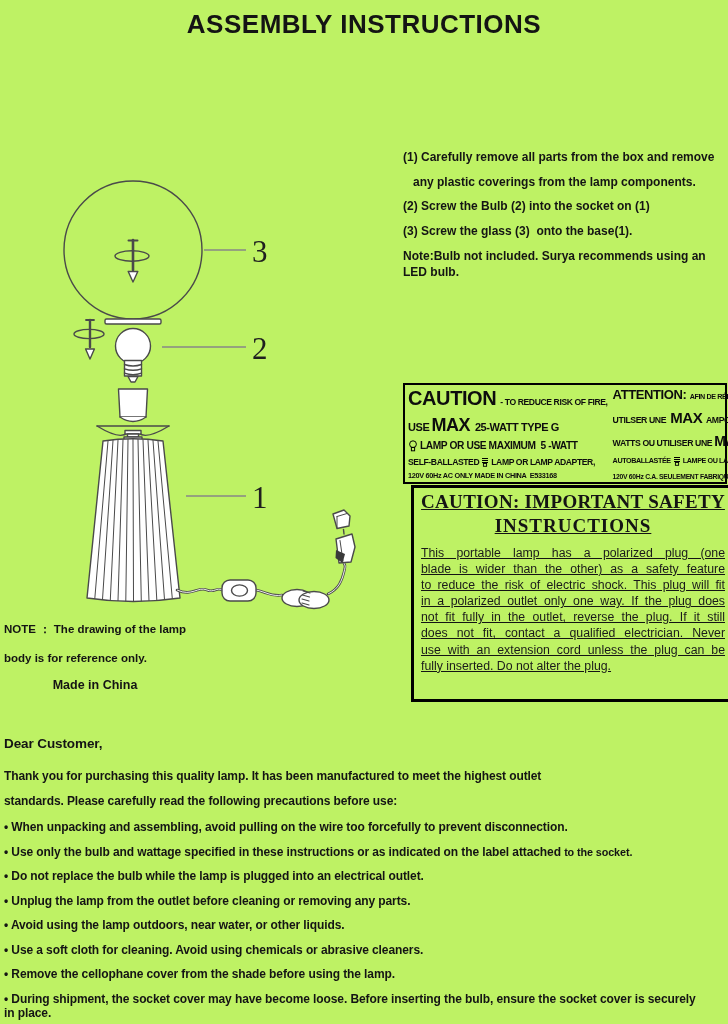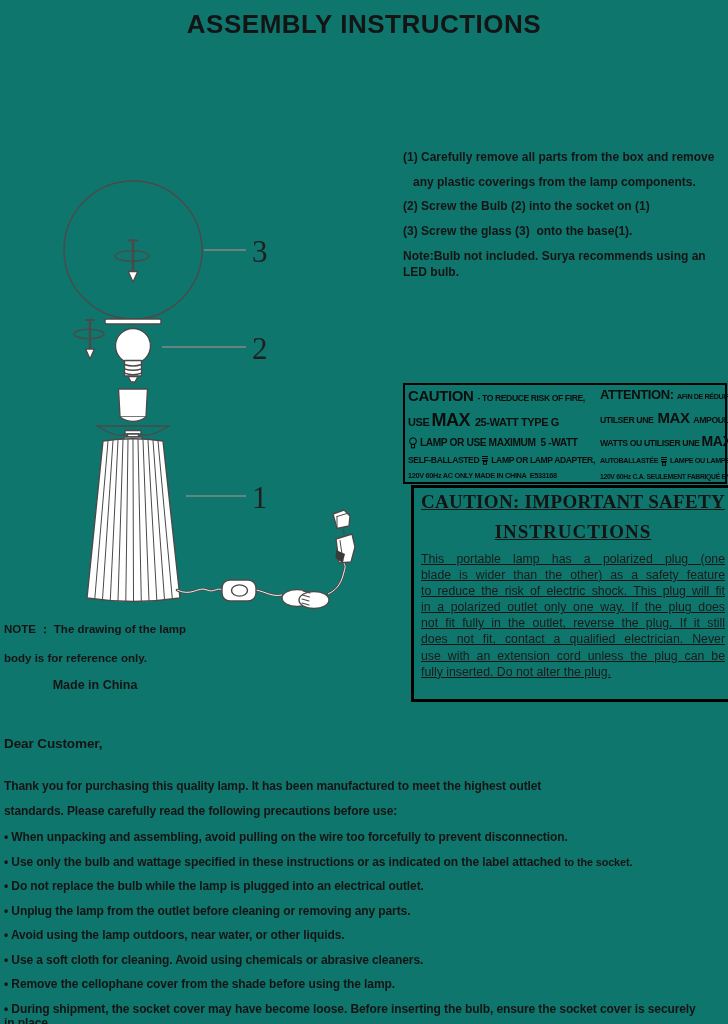--- a/index.html
+++ b/index.html
@@ -1,17 +1,17 @@
 <!DOCTYPE html>
 <html><head>
 <meta charset="utf-8">
 <style>
   html,body{margin:0;padding:0;background:#e8e8e8;}
   .page{
-    position:relative;width:728px;height:1024px;background:#0f766e;
+    position:relative;width:728px;height:1024px;background:#bef264;
     font-family:"Liberation Sans",sans-serif;color:#141414;overflow:hidden;
     margin:0 auto;
   }
   
   .title{position:absolute;top:9px;left:0;width:100%;text-align:center;
     font-size:26px;font-weight:700;letter-spacing:.5px;}
   .models{position:absolute;top:52px;left:0;width:100%;text-align:center;
     font-size:18px;font-weight:700;letter-spacing:.2px;}
   
   .diagram{position:absolute;left:0;top:150px;width:400px;height:480px;}
@@ -24,43 +24,43 @@
     font-size:12px;font-weight:700;line-height:13px;}
   .steps .ln{margin-bottom:11.5px;white-space:pre-wrap;}
   .steps .indent{padding-left:10px;}
   .steps .wrap{line-height:15.5px;}
   
   .rating{position:absolute;left:403px;top:383px;width:314px;height:93px;
     border:2px solid #000;display:flex;gap:5px;padding:2px 3px;}
   .rcol{flex:1;display:flex;flex-direction:column;justify-content:space-between;
     font-weight:700;color:#0d0d0d;}
   .rrow{display:flex;align-items:baseline;gap:2px;white-space:pre;letter-spacing:-0.4px;}
-  .en-big{font-size:15px;} .en-xs{font-size:8.6px;} .en-med{font-size:11px;}
+  .en-big{font-size:20px;} .en-xs{font-size:8.6px;} .en-med{font-size:11px;}
   .en-max{font-size:18px;}  .en-l3{font-size:10.2px;} .en-tiny{font-size:7.3px;letter-spacing:-0.3px;}
   .fr-big{font-size:13px;}  .fr-xs{font-size:7.2px;}  .fr-sm{font-size:8.7px;}
   .fr-max{font-size:15px;}  .fr-maximum{font-size:14px;} .fr-tiny{font-size:6.8px;letter-spacing:-0.3px;}
   .bulbicon{flex:0 0 auto;align-self:center;}
   
   .safety{position:absolute;left:411px;top:485px;width:304px;height:192px;
     border:3px solid #000;padding:3px 7px 16px 7px;text-decoration:underline;}
   .sf-title{font-family:"Liberation Serif",serif;font-weight:700;text-align:center;
     font-size:19px;letter-spacing:.3px;}
-  .sf-title2{margin-top:8px;letter-spacing:1px;}
+  .sf-title2{margin-top:2px;letter-spacing:1px;}
   .sf-body{margin-top:8px;font-size:12.3px;line-height:16.1px;color:#1a1a1a;}
   .jl{text-align:justify;text-align-last:justify;}
   .jl-last{text-align:left;}
   
   .noteblk{position:absolute;left:4px;top:622px;font-weight:700;font-size:11.5px;}
   .noteblk .n1{margin-bottom:15px;}
   .noteblk .n2{margin-bottom:14px;}
   .noteblk .n3{font-size:12.5px;text-align:center;}
   
   .customer{position:absolute;left:4px;top:736px;width:704px;
     font-weight:700;font-size:12px;letter-spacing:-0.1px;}
-  .greet{font-size:13.5px;margin-bottom:29px;}
+  .greet{font-size:13.5px;margin-bottom:19px;}
   .para{margin-bottom:12px;line-height:13px;}
   .bullet{margin-bottom:10.5px;line-height:14px;}
   .b-tail{font-size:10.8px;}
 </style>
 </head>
 <body>
 
 <div class="page">
 
   <div class="title">ASSEMBLY INSTRUCTIONS</div>

